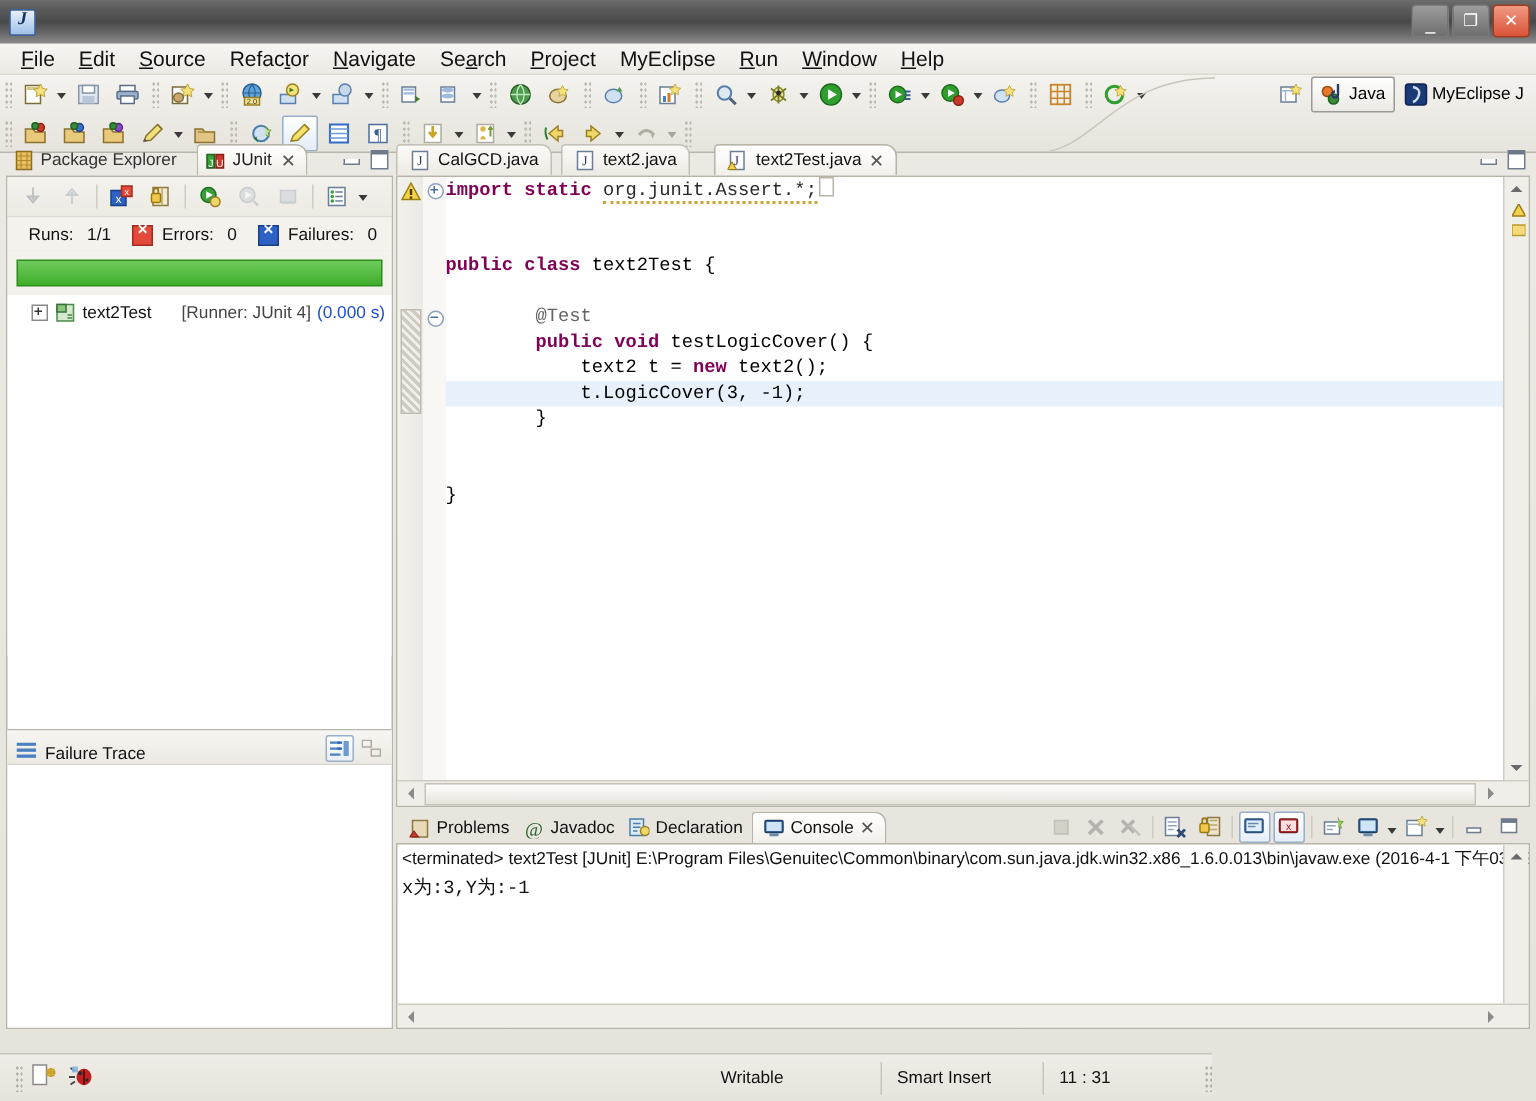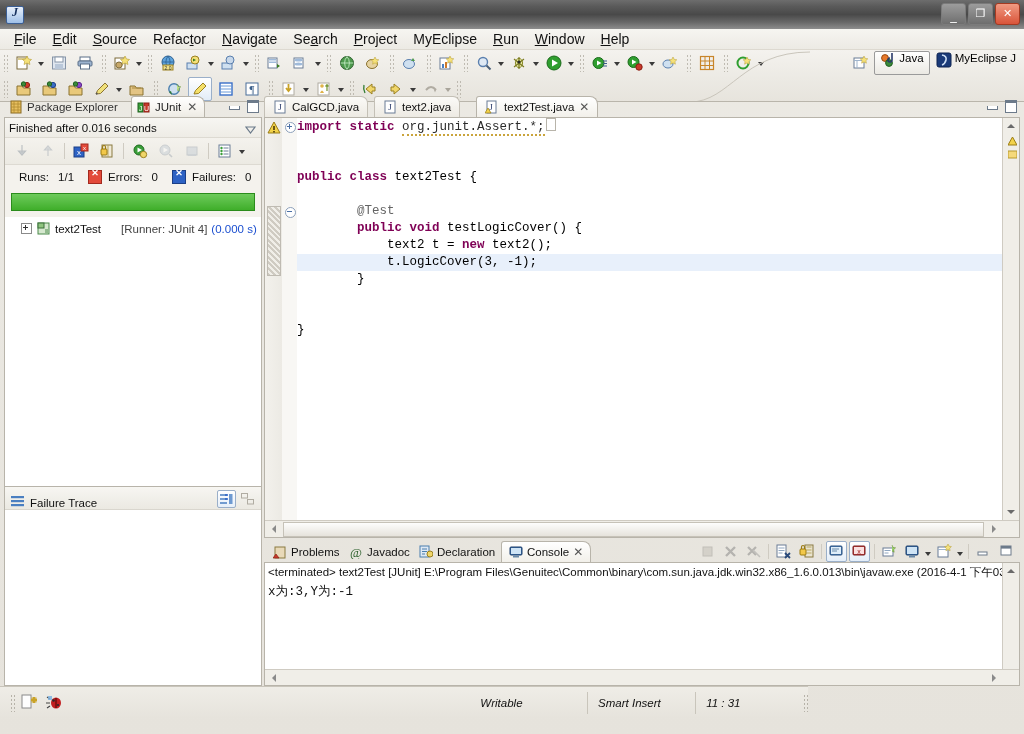--- a/index.html
+++ b/index.html
@@ -91,21 +91,21 @@
     border-left: 3.5px solid transparent; border-right: 3.5px solid transparent;
     border-top: 4px solid #3a3a3a;
   }
   .arw.dim::after { border-top-color: #a9a59b; }
   .ic { width: 16px; height: 16px; position: relative; display:block; }
   .persp-bar {
     position: absolute; right: 2px; top: 1px; height: 24px;
     display: flex; align-items: center;
   }
   .persp-btn {
-    display: flex; gap: 3px; height: 22px;
+    display: flex; align-items: center; gap: 3px; height: 22px;
     padding: 0 5px; border: 1px solid transparent; border-radius: 2px; font-size: 11.5px;
   }
   .persp-btn.active { border-color:#9a9a9a; background: linear-gradient(180deg,#ffffff,#ebe9e3); }
   .persp-curve {
     position: absolute; right: 214px; top: 0; width: 120px; height: 52px;
     overflow: hidden; pointer-events: none;
   }
 
   
   .workarea { position: absolute; left: 0; top: 92px; width: 1024px; height: 600px; }
@@ -300,24 +300,24 @@
     font-family:"Liberation Mono","DejaVu Sans Mono",monospace; font-size:12.5px; color:#111;
     padding: 3px 0 0 3px; white-space: nowrap;
   }
   .cons-sv { position:absolute; right:0; top:0; width:16px; bottom:16px; background:#f0eee8;
              border-left:1px solid #cfcbc2; }
   .cons-sh { position:absolute; left:0; right:0; bottom:0; height:15px; background:#f0eee8;
              border-top:1px solid #cfcbc2; }
 
   
   .statusbar {
-    position:absolute; left:0; bottom:16px; width:808px; height:32px;
+    position:absolute; left:0; bottom:0; width:808px; height:32px;
     background: linear-gradient(180deg,#efedE7,#e6e3dc);
     border-top: 1px solid #c9c5bb; box-sizing:border-box;
-    display:flex; align-items:center;font-style:italic;
+    display:flex; align-items:center;
   }
   .sb-cell {
     height: 22px; display:flex; align-items:center; padding: 0 10px;
     font-size: 11.5px; color:#111; border-left:1px solid #c9c5bb; white-space:nowrap;
   }
   .sb-cell.first { border-left:none; }
   .sb-icons { display:flex; align-items:center; gap:6px; padding-left:10px; width: 486px; box-sizing:border-box;}
   .sb-dots { width:5px; height:18px;
     background-image: radial-gradient(#b6b2a8 40%, transparent 41%); background-size:3px 4px; }
 </style>
@@ -676,28 +676,20 @@
                 <rect x="7" y="3" width="5" height="9" fill="#c8392b" stroke="#8a1f14"></rect>
                 <text x="3.5" y="11" font-size="7" fill="#fff" text-anchor="middle" font-family="sans-serif">J</text>
                 <text x="9.5" y="11" font-size="7" fill="#fff" text-anchor="middle" font-family="sans-serif">U</text>
               </svg></span>
             <span>JUnit</span>
             <span class="x">✕</span>
           </div>
         </div>
 
       <div class="viewbody">
-        <div class="junit-status">
-          <span>Finished after 0.016 seconds</span>
-          <span class="vmenu">
-            <svg width="11" height="8" viewBox="0 0 11 8">
-                <path d="M1,1 L10,1 L5.5,7 Z" fill="none" stroke="#6b7a8a" stroke-width="1.2"></path>
-              </svg>
-          </span>
-        </div>
 
         <div class="junit-toolbar" id="junittb">
             <div class="tbtn">
               <span class="ic"><svg width="16" height="16" viewBox="0 0 16 16">
                   <g opacity="0.38">
                     <path d="M8,2 v8 M4.5,8 L8,12 L11.5,8z" fill="#9aa8b8" stroke="#6a7888" stroke-width="1.2"></path>
                   </g>
                 </svg></span>
             </div>
             <div class="tbtn">

